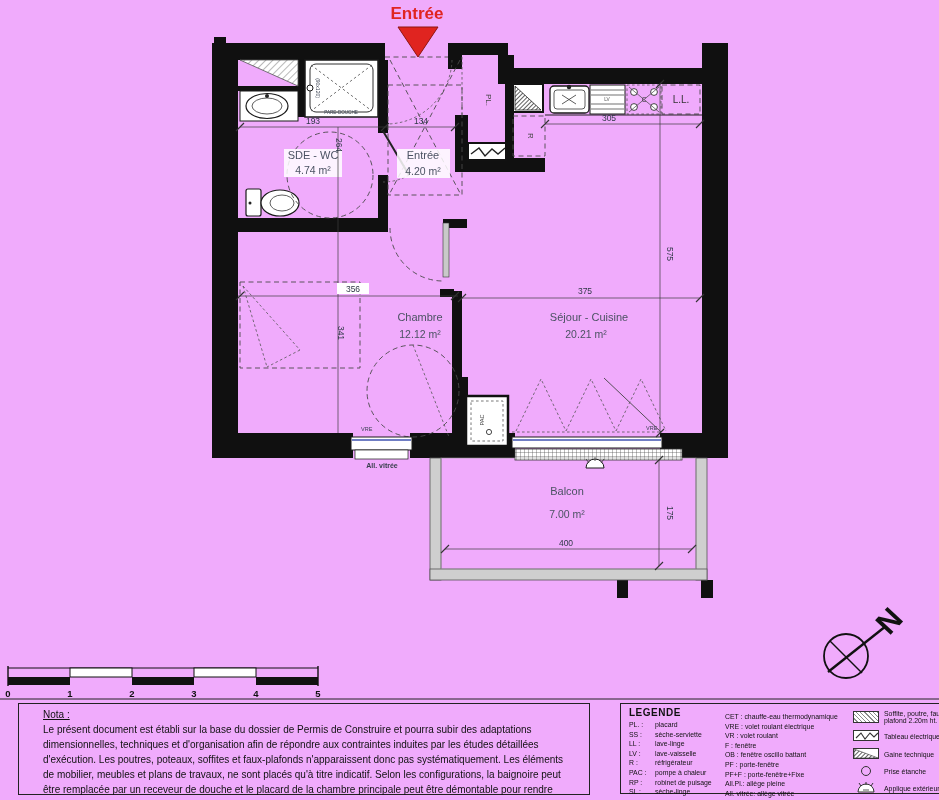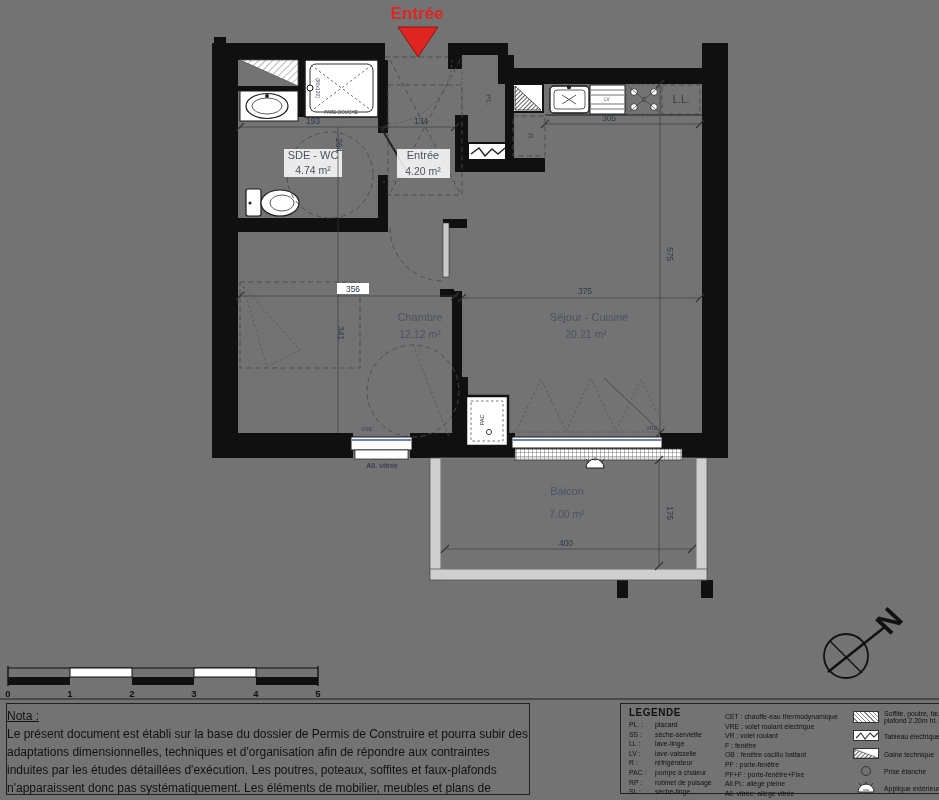--- a/index.html
+++ b/index.html
@@ -1,33 +1,33 @@
 <!DOCTYPE html>
 <html><head>
 <meta charset="utf-8">
 <style>
   html,body{margin:0;padding:0;background:#fff;width:939px;height:800px;overflow:hidden;
     font-family:"Liberation Sans",sans-serif;}
-  #stage{position:relative;width:939px;height:800px;background:#737373;}
+  #stage{position:relative;width:939px;height:800px;background:#f0abfc;}
   svg text{font-family:"Liberation Sans",sans-serif;}
   .w{fill:#101010;}
   .dash{stroke:#4a4a4a;stroke-width:0.9;fill:none;stroke-dasharray:5 3.5;}
   .dash2{stroke:#555;stroke-width:0.8;fill:none;stroke-dasharray:2.6 2.4;}
   .thin{stroke:#3c3c3c;stroke-width:0.7;fill:none;}
   .fix{stroke:#1a1a1a;fill:#fff;}
   .tk{stroke:#333;stroke-width:1.1;}
   .rn{font-size:11px;fill:#4b5263;}
   .ra{font-size:10.5px;fill:#4b5263;}
   .dim{font-size:8.5px;fill:#2f3947;text-anchor:middle;}
   .tiny{font-size:5.5px;fill:#3a4252;}
   .redlbl{font-size:17px;font-weight:bold;fill:#e02420;text-anchor:middle;}
   .scalenum{font-size:9.5px;font-weight:bold;fill:#111;text-anchor:middle;}
   
-  .notabox{position:absolute;left:6px;top:703px;width:522px;height:84px;border:1px solid #222;
-    padding:3px 0;font-size:12px;line-height:1.5;color:#111;}
+  .notabox{position:absolute;left:18px;top:703px;width:522px;height:84px;border:1px solid #222;
+    padding:3px 24px;font-size:10px;line-height:1.5;color:#111;}
   .notatitle{display:block;text-decoration:underline;}
   .legendbox{position:absolute;left:588px;top:703px;width:346px;height:89px;border:1.5px solid #222;margin-left:32px;}
   .legtitle{position:absolute;left:8px;top:3px;font-size:10px;font-weight:bold;color:#111;letter-spacing:.5px;}
   .legcol1{position:absolute;left:8px;top:17px;font-size:6.9px;color:#111;}
   .legcol1 .row{height:9.6px;white-space:nowrap;}
   .legcol1 .ab{display:inline-block;width:26px;}
   .legcol2{position:absolute;left:104px;top:9px;font-size:6.9px;color:#111;}
   .legcol2 .row{height:9.6px;white-space:nowrap;}
   .legcol3{position:absolute;left:232px;top:6px;font-size:6.9px;color:#111;width:112px;}
   .legrow3{display:flex;align-items:center;gap:5px;margin-bottom:6px;}

